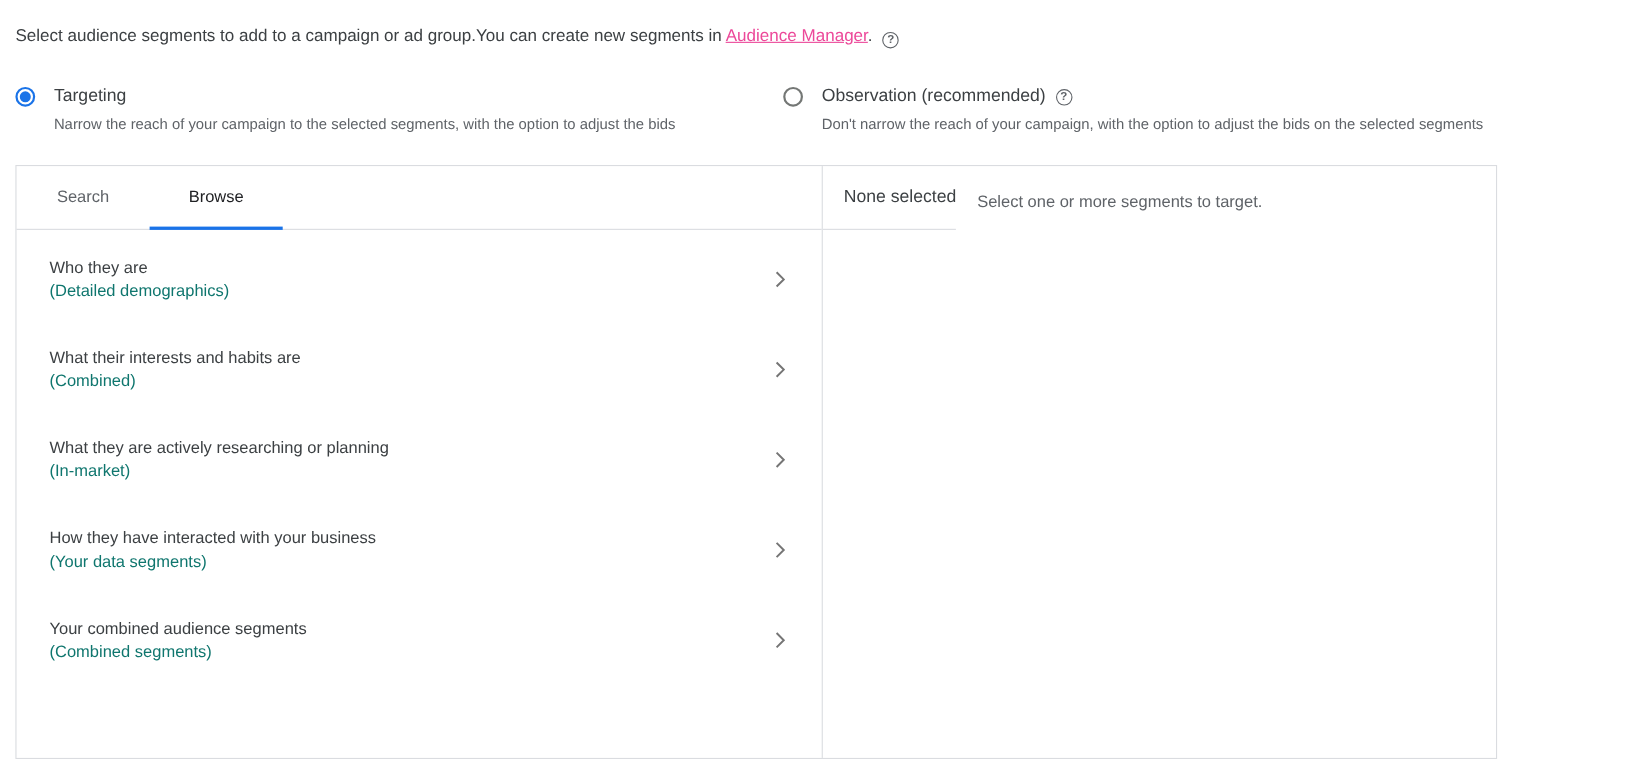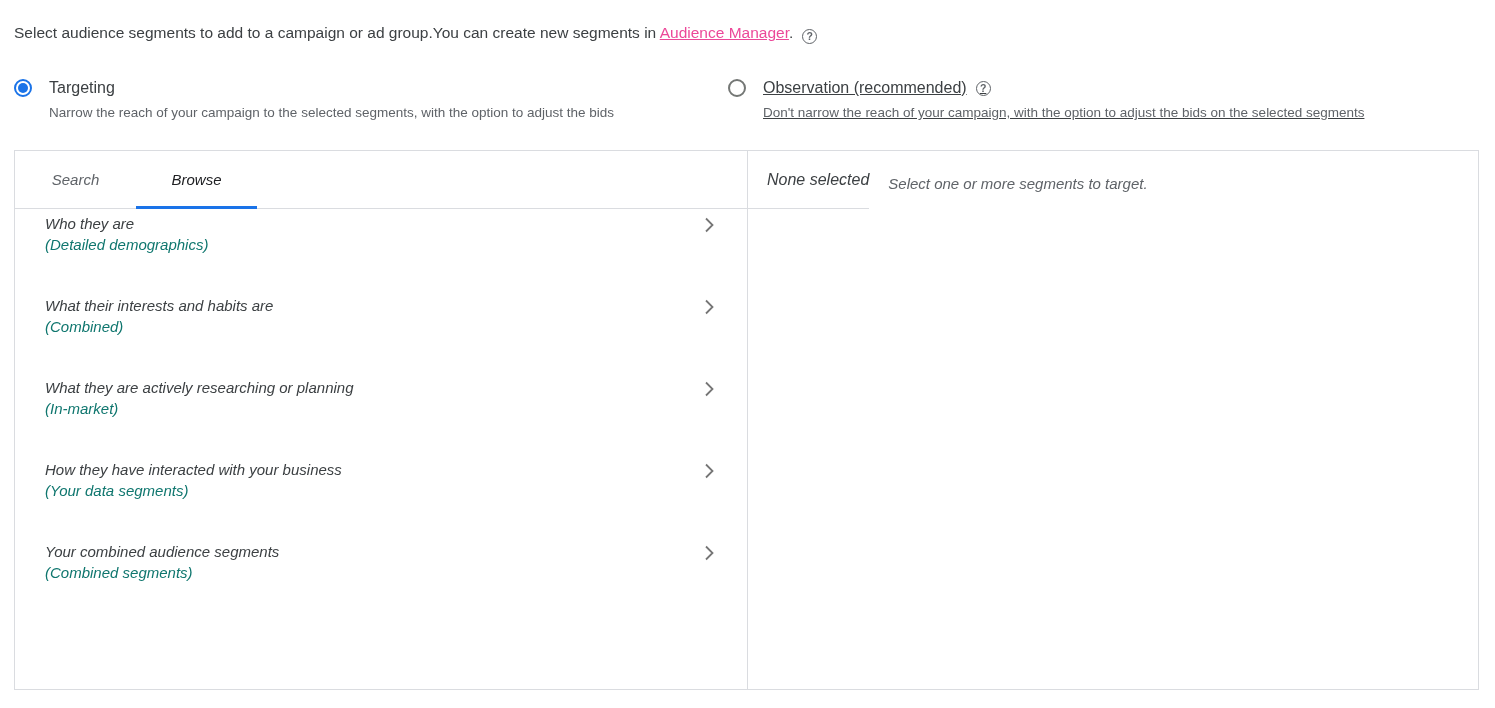--- a/index.html
+++ b/index.html
@@ -21,63 +21,62 @@
   .help-icon {
     display:inline-flex; align-items:center; justify-content:center;
     width:15px; height:15px; border:1.4px solid #5f6368; border-radius:50%;
     color:#5f6368; font-size:10.5px; line-height:1; font-weight:bold;
     margin-left:9px; vertical-align:-2px; cursor:pointer;
   }
 
   
   .radio-option { position:absolute; top:79px; }
   .radio-option.opt-left  { left:14px; }
-  .radio-option.opt-right { left:728px;text-decoration:underline; }
+  .radio-option.opt-right { left:712px; }
   .opt-head { display:flex; align-items:center; }
   .radio {
     width:18px; height:18px; border-radius:50%; flex:0 0 18px;
     border:2px solid #747775; position:relative; cursor:pointer; background:#fff;
   }
   .radio.checked { border-color:#1a73e8; }
   .radio.checked::after {
     content:""; position:absolute; left:2px; top:2px;
     width:10px; height:10px; border-radius:50%; background:#1a73e8;
   }
   .opt-label { margin-left:17px; font-size:16px; color:#3c4043; }
   .opt-desc {
     margin-left:35px; margin-top:8px;
     font-size:13.5px; color:#5f6368; white-space:nowrap;
   }
 
   
   .panel {
     position:absolute; left:14px; top:150px;
-    width:1465px; height:540px;
+    width:1347px; height:540px;
     border:1px solid #dadce0; background:#fff;
     display:flex;
-    font-style:italic;
   }
   .pane-left  { width:733px; border-right:1px solid #dadce0; display:flex; flex-direction:column; }
   .pane-right { flex:1; display:flex; flex-direction:row; }
 
   
   .tabs { display:flex; height:58px; border-bottom:1px solid #dadce0; }
   .tab {
     width:121px; height:100%; display:flex; align-items:center; justify-content:center;
     font-size:15px; color:#5f6368; cursor:pointer; position:relative;
   }
   .tab.active { color:#202124;text-align:center; }
   .tab.active .tab-indicator {
     position:absolute; left:0; right:0; bottom:-1px; height:3px; background:#1a73e8;
   }
 
   
   .cat-list { list-style:none; padding-top:4px; }
   .cat-row {
-    height:82px; display:flex; 
+    height:82px; display:flex; align-items:center;
     padding:0 26px 0 30px; cursor:pointer;gap:26px;
   }
   .cat-text { flex:1; }
   .cat-title { font-size:15px; color:#3c4043; line-height:21px; }
   .cat-sub   { font-size:15px; color:#0f766e; line-height:21px; }
   .chevron { width:24px; height:24px; flex:0 0 24px; }
 
   
   .sel-header {
     height:58px; border-bottom:1px solid #dadce0;

